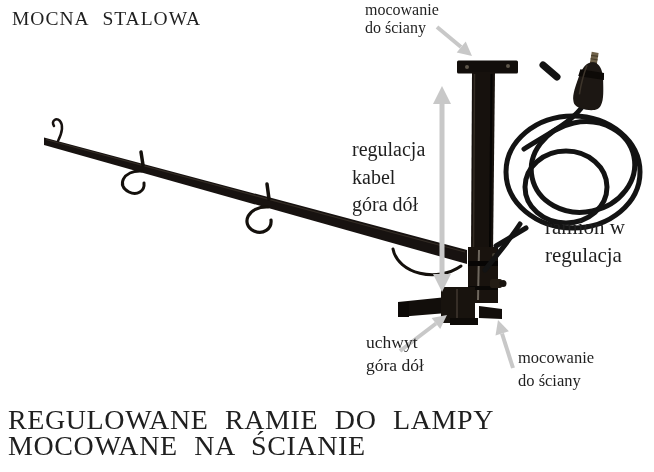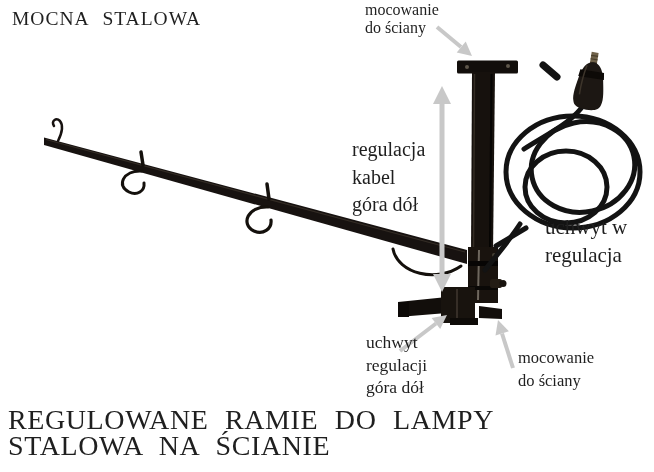--- a/index.html
+++ b/index.html
@@ -162,31 +162,30 @@
   <div>do ściany</div>
 </div>
 
 <div class="txt callout-arm-adjust">
   <div>regulacja</div>
   <div>kabel</div>
   <div>góra dół</div>
 </div>
 
 <div class="txt callout-cable">
-  <div>uchwyt w</div>
+  <div>ramion w</div>
   <div>regulacja</div>
 </div>
 
 <div class="txt callout-handle">
   <div>uchwyt</div>
-  <div>regulacji</div>
   <div>góra dół</div>
 </div>
 
 <div class="txt callout-wall-bottom">
   <div>mocowanie</div>
   <div>do ściany</div>
 </div>
 
 <div class="txt footer-title">
   <div>REGULOWANE RAMIE DO LAMPY</div>
-  <div>STALOWA NA ŚCIANIE</div>
+  <div>MOCOWANE NA ŚCIANIE</div>
 </div>
 
 </body></html>

